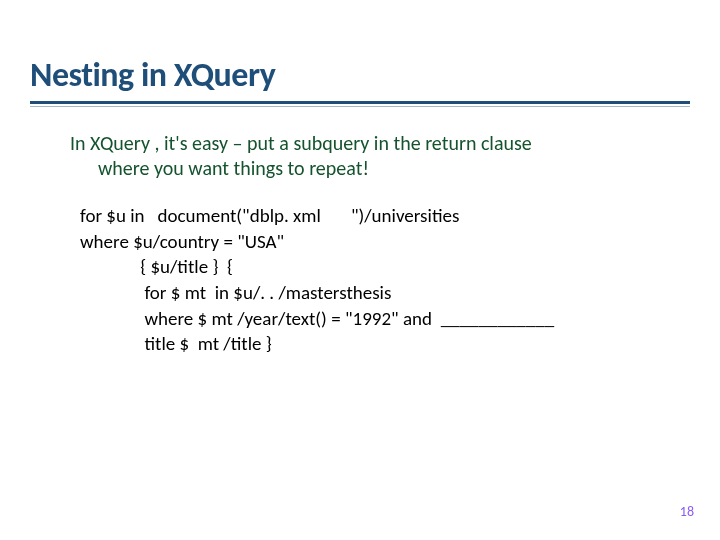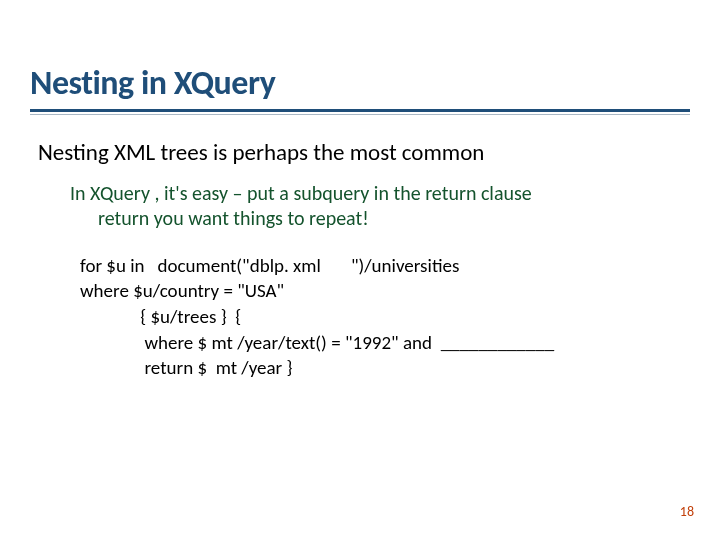--- a/index.html
+++ b/index.html
@@ -16,21 +16,21 @@
     position: relative;
     width: 720px;
     height: 540px;
     box-sizing: border-box;
     padding: 50px 30px 0 30px;
   }
   .title {
     font-size: 34px;
     font-weight: bold;
     color: #1f4e79;
-    margin: 12px 0 6px 0;
+    margin: 4px 0 6px 0;
     letter-spacing: -0.5px;
   }
   .rule-wrap {
     margin-bottom: 24px;
   }
   .rule-dark {
     height: 3px;
     background: #1f4e79;
   }
   .rule-light {
@@ -63,47 +63,47 @@
     line-height: 1.35;
     margin-left: 50px;
     color: #000;
   }
   .code-block .line { white-space: pre; }
   .page-num {
     position: absolute;
     right: 26px;
     bottom: 20px;
     font-size: 14px;
-    color: #c2410c;
+    color: #8b5cf6;
   }
 </style>
 </head>
 <body>
 
 <div class="slide">
 
   <h1 class="title">Nesting in XQuery</h1>
 
   <div class="rule-wrap">
     <div class="rule-dark"></div>
     <div class="rule-light"></div>
   </div>
 
   <p class="body-text">
-    <span>Nesting XML trees is perhaps the most common</span>
   </p>
 
   <p class="sub-text">
     <span>In  XQuery , it's easy – put a    subquery   in the  return   clause</span>
-    <span class="indent">return you want things to repeat!</span>
+    <span class="indent">where you want things to repeat!</span>
   </p>
 
   <div class="code-block">
     <div class="line">for $u in   document("dblp. xml       ")/universities</div>
     <div class="line">where $u/country = "USA"</div>
-    <div class="line">              { $u/trees }  {</div>
+    <div class="line">              { $u/title }  {</div>
+    <div class="line">               for $ mt  in $u/. . /mastersthesis</div>
     <div class="line">               where $ mt /year/text() = "1992" and  ____________</div>
-    <div class="line">               return $  mt /year }</div>
+    <div class="line">               title $  mt /title }</div>
   </div>
 
   <div class="page-num">18</div>
 
 </div>
 
 </body></html>

